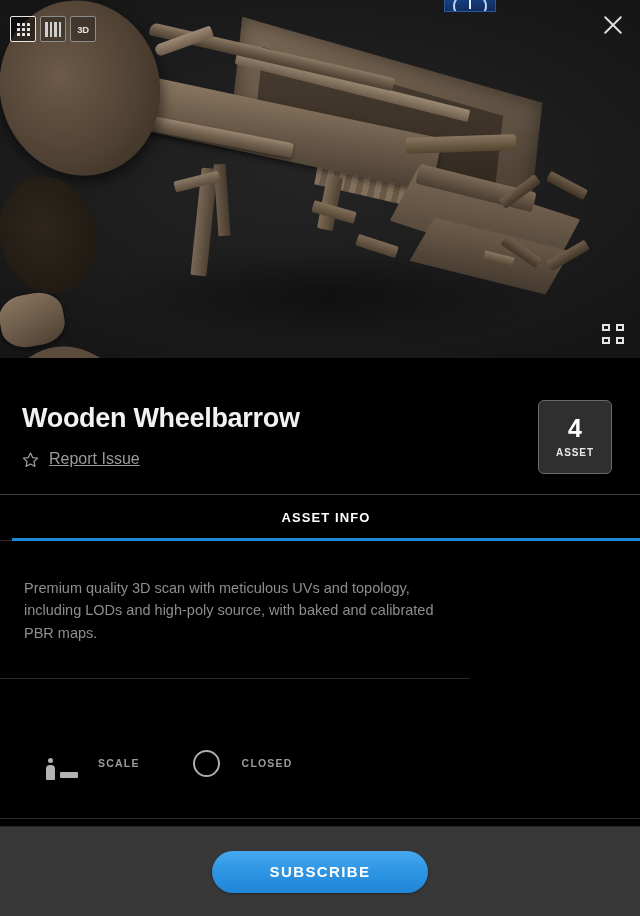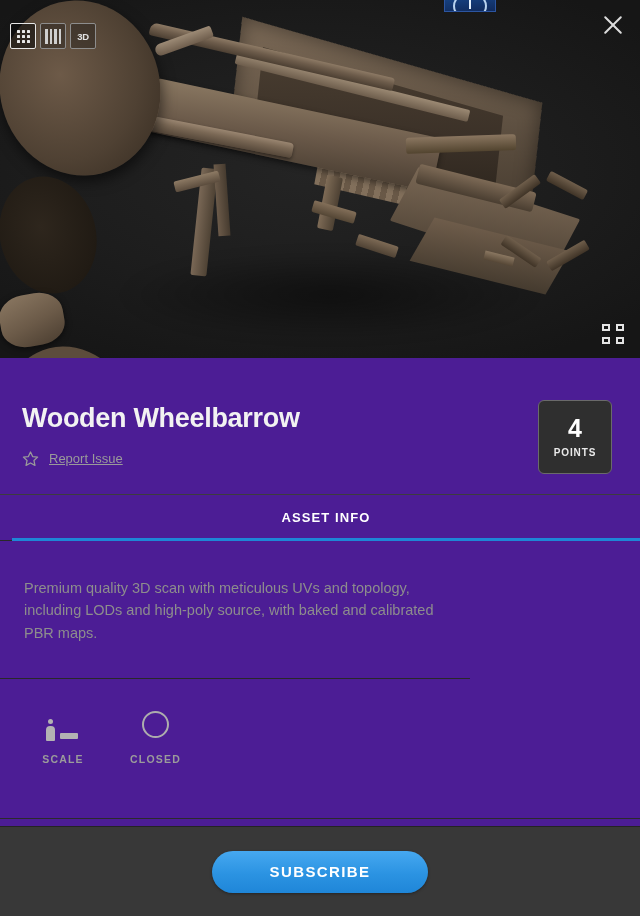--- a/index.html
+++ b/index.html
@@ -34,21 +34,21 @@
   .viewer-bg {
     position: absolute;
     inset: 0;
     background:
       radial-gradient(ellipse 70% 60% at 48% 48%, #242424 0%, #1d1d1d 55%, #161616 100%);
   }
 
   
   .view-modes {
     position: absolute;
-    top: 23px;
+    top: 16px;
     left: 10px;
     display: flex;
     gap: 4px;
     z-index: 12;
   }
   .vm-btn {
     width: 26px;
     height: 26px;
     border: 1px solid #5a5a5a;
     border-radius: 2px;
@@ -361,21 +361,21 @@
     position:absolute;
     left: 120px; top: 250px;
     width: 420px; height: 90px;
     background: radial-gradient(ellipse at center, rgba(0,0,0,.45) 0%, rgba(0,0,0,0) 70%);
     filter: blur(6px);
   }
 
   
   .info {
     flex: 1;
-    background: #4c1d95;
+    background: #000000;
     display: flex;
     flex-direction: column;
     min-height: 0;
   }
 
   .title-row {
     padding: 40px 20px 0 22px;
     display: flex;
     justify-content: space-between;
     align-items: flex-start;
@@ -397,21 +397,21 @@
     gap: 10px;
     margin-top: 18px;
   }
   .star-icon {
     width: 17px; height: 17px;
     display: inline-block;
     position: relative;
     cursor: pointer;
   }
   .report-link {
-    font-size: 13px;
+    font-size: 16px;
     color: #9a9a9a;
     text-decoration: underline;
     cursor: pointer;
     text-align: right;
   }
 
   .points-badge {
     width: 74px;
     height: 74px;
     border: 1px solid #6a6a6a;
@@ -481,21 +481,21 @@
   
   .attributes {
     display: flex;
     gap: 44px;
     padding: 28px 0 0 40px;
     border-bottom: 1px solid #2b2b2b;
     height: 140px;
   }
   .attr {
     display: flex;
-    flex-direction: column;
+    flex-direction: row;
     align-items: center;
     gap: 12px;
     cursor: default;
   }
   .attr-glyph {
     height: 34px;
     display: flex;
     align-items: flex-end;
     justify-content: center;
     position: relative;
@@ -665,21 +665,21 @@
             <svg width="17" height="17" viewBox="0 0 24 24" fill="none" stroke="#9a9a9a" stroke-width="1.8" stroke-linejoin="round">
               <polygon points="12,2.8 15,9.3 22,10.1 16.9,14.9 18.3,21.7 12,18.3 5.7,21.7 7.1,14.9 2,10.1 9,9.3"></polygon>
             </svg>
           </span>
           <span class="report-link">Report Issue</span>
         </div>
       </div>
 
       <div class="points-badge">
         <span class="points-value">4</span>
-        <span class="points-label">POINTS</span>
+        <span class="points-label">ASSET</span>
       </div>
     </div>
 
     <div class="tabs">
       <div class="tab active">ASSET INFO</div>
     </div>
 
     <div class="description">Premium quality 3D scan with meticulous UVs and topology, including LODs and high-poly source, with baked and calibrated PBR maps.</div>
 
     <div class="attributes">

